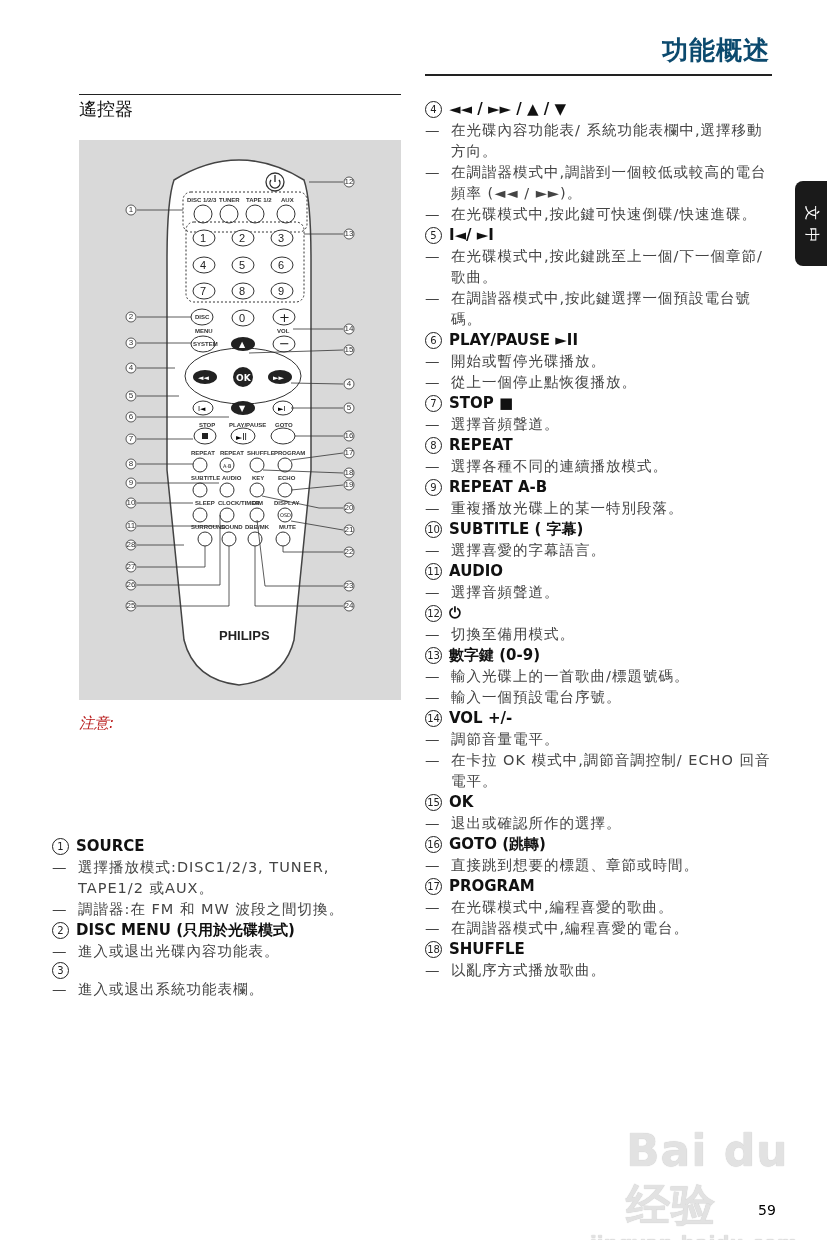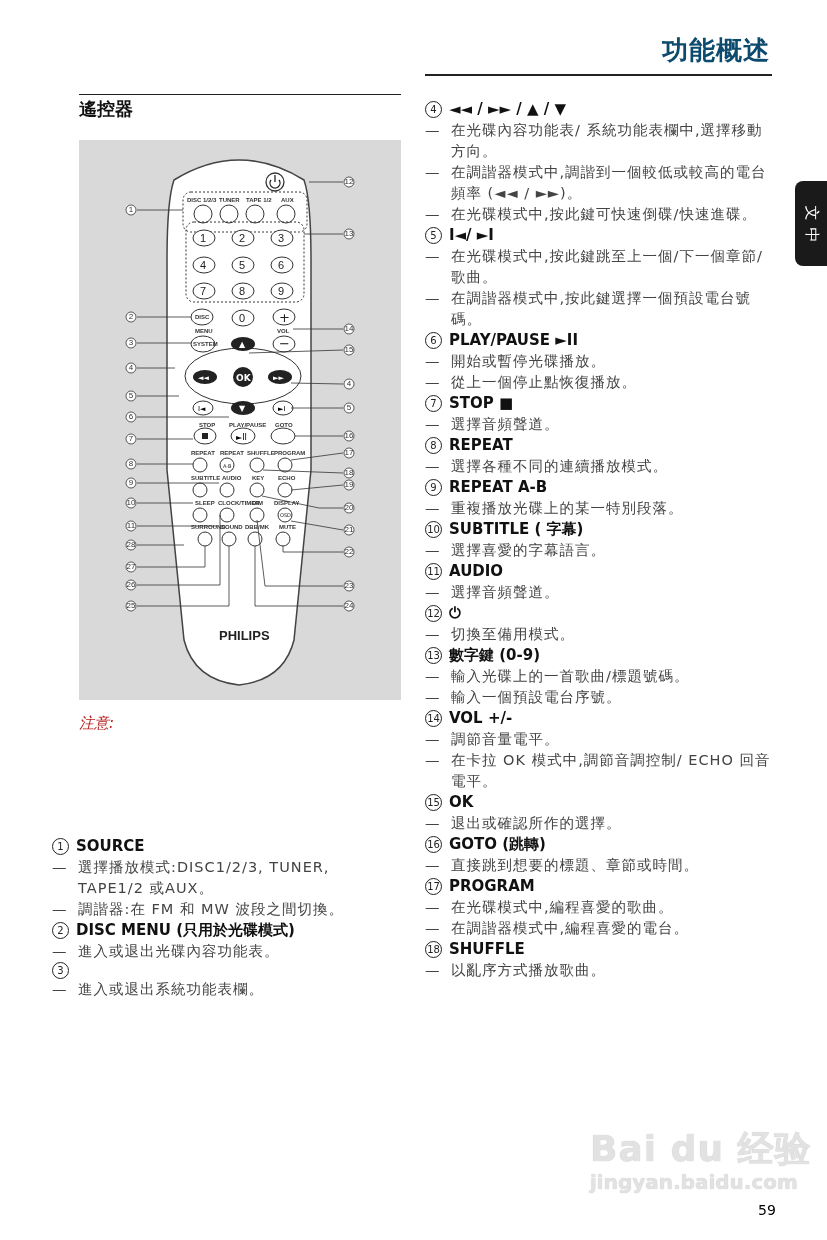--- a/index.html
+++ b/index.html
@@ -1,36 +1,36 @@
 <!DOCTYPE html>
 <html><head>
 <meta charset="utf-8">
 <style>
   html,body{margin:0;padding:0;background:#fff;}
   body{width:827px;height:1240px;position:relative;overflow:hidden;font-family:"DejaVu Sans","Liberation Sans",sans-serif;color:#333;}
   .page-title{position:absolute;right:57px;top:33px;font-size:26px;font-weight:bold;color:#0c4a6e;letter-spacing:1px;}
   .title-rule{position:absolute;left:425px;top:74px;width:347px;height:2px;background:#222;}
   .left-rule{position:absolute;left:79px;top:94px;width:322px;height:1px;background:#222;}
-  .section-title{position:absolute;left:79px;top:97px;font-size:18px;font-weight:bold;color:#111;}
+  .section-title{position:absolute;left:79px;top:97px;font-size:18px;font-weight:normal;color:#111;}
   .lang-tab{position:absolute;left:795px;top:181px;width:32px;height:85px;background:#1a1a1a;border-radius:8px 0 0 8px;color:#fff;display:flex;flex-direction:column;align-items:center;justify-content:center;font-size:15px;line-height:22px;}
   .figure{position:absolute;left:79px;top:140px;width:322px;height:560px;background:#d9d9d9;}
   .figure svg{position:absolute;left:0;top:0;}
   .note{position:absolute;left:79px;top:712px;width:325px;font-size:15px;line-height:23px;font-style:italic;color:#b91c1c;}
   .note p{margin:0;}
   .col{position:absolute;font-size:14.5px;line-height:21px;color:#444;}
   .col-left{left:79px;top:836px;width:320px;}
   .col-right{left:425px;top:99px;width:352px;}
   .item-head{display:flex;align-items:center;font-weight:bold;color:#111;font-size:15px;margin-top:0;}
   .num{display:inline-flex;width:15px;height:15px;border:1px solid #222;border-radius:50%;font-size:10px;font-weight:normal;align-items:center;justify-content:center;margin-right:7px;color:#222;flex:none;}
   .bullet{display:flex;}
   .dash{flex:none;width:26px;color:#444;}
   .btext{flex:1;letter-spacing:1px;}
   .left-num{margin-left:-27px;}
   .watermark{position:absolute;left:590px;top:1125px;color:#ddd;font-weight:bold;}
-  .wm-logo{font-size:36px;letter-spacing:1px;color:#e2e2e2;text-shadow:0 0 1px #bbb;}
+  .wm-logo{font-size:44px;letter-spacing:1px;color:#e2e2e2;text-shadow:0 0 1px #bbb;margin-left:36px;}
   .wm-url{font-size:20px;color:#e2e2e2;text-shadow:0 0 1px #bbb;margin-top:-4px;}
   .page-num{position:absolute;left:758px;top:1202px;font-size:14px;color:#000000;}
   .rtext{font-family:"Liberation Sans",sans-serif;font-size:6px;fill:#333;font-weight:bold;}
   .cnum{font-family:"Liberation Sans",sans-serif;font-size:8px;fill:#333;}
 </style>
 </head>
 <body>
 
 <div class="page-title">功能概述</div>
 <div class="title-rule"></div>

